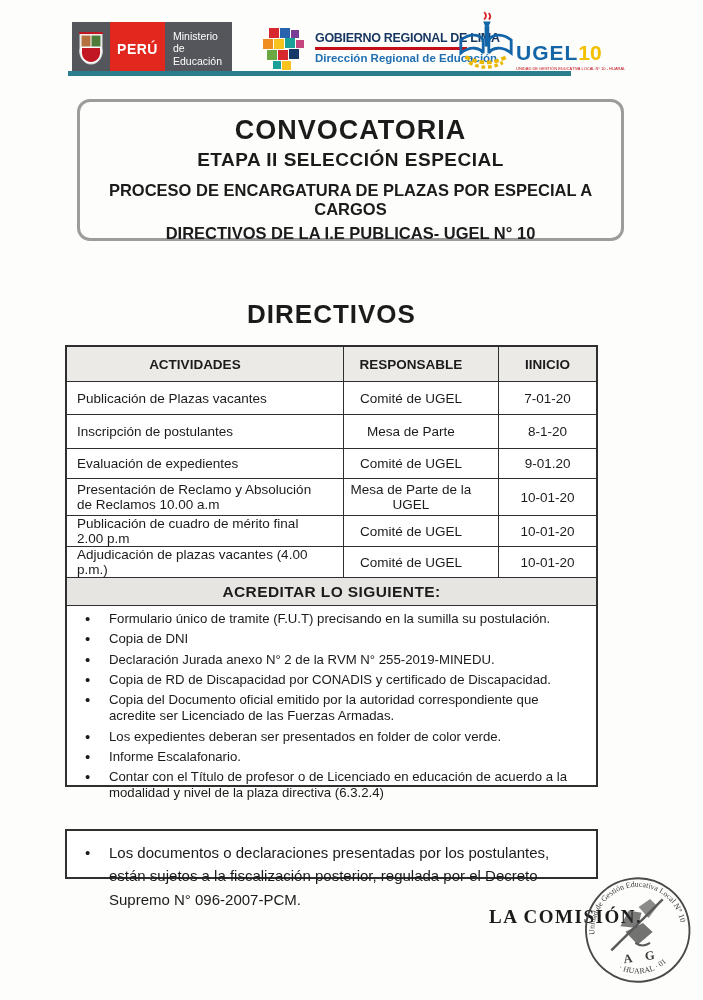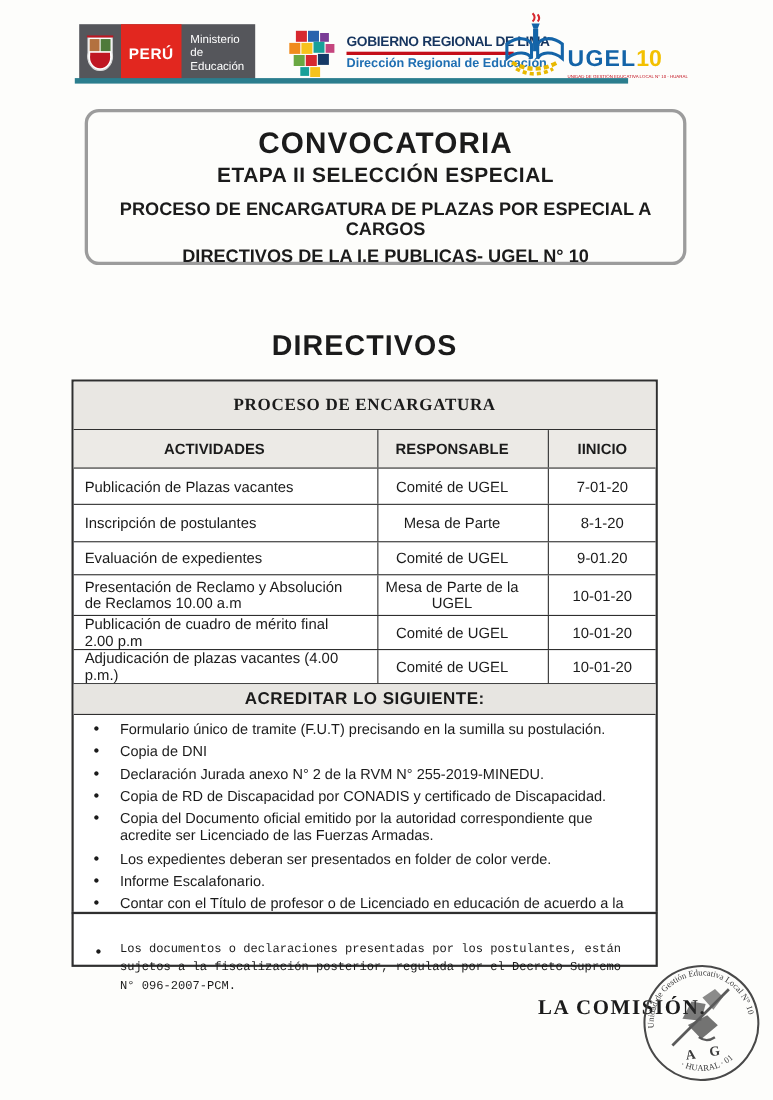--- a/index.html
+++ b/index.html
@@ -54,22 +54,22 @@
   .h32{height:32px}.h33{height:33px}.h29{height:29px}.h36{height:36px}.h30{height:30px}
   .acreditar{height:27px;background:#e7e5e1;display:flex;align-items:center;justify-content:center;
              font-weight:bold;font-size:15.5px;letter-spacing:.4px;border-bottom:1.5px solid #2f2f2f;}
   .bullets{padding:5px 18px 6px 12px;height:168px;box-sizing:content-box;}
   .bullets ul{margin:0;padding:0;list-style:none;}
   .bullets li{position:relative;padding-left:30px;font-size:13.2px;line-height:1.2;margin-bottom:4.5px;}
   .bullets li::before{content:"\2022";position:absolute;left:6px;top:-1px;font-size:15px;}
 
   .finalbox{position:absolute;left:65px;top:829px;width:533px;height:50px;border:2px solid #2f2f2f;
             box-sizing:border-box;background:#fff;}
-  .finalbox .note{position:relative;margin:24px 26px 0 12px;padding-left:30px;
-                  font-size:11px;line-height:1.55;font-family:Liberation Mono, monospace;}
+  .finalbox .note{position:relative;margin:10px 26px 0 12px;padding-left:30px;
+                  font-size:15px;line-height:1.55;}
   .finalbox .note::before{content:"\2022";position:absolute;left:6px;top:0;font-size:15px;}
 
   
   .signature{position:absolute;left:489px;top:906px;font-family:"Liberation Serif",serif;
              font-weight:bold;font-size:19px;letter-spacing:1.5px;}
   .stamp{position:absolute;left:580px;top:870px;transform:rotate(-8deg);opacity:.93;}
 </style>
 </head>
 <body>
 
@@ -143,21 +143,20 @@
   <div class="notice">
     <div class="notice-title">CONVOCATORIA</div>
     <div class="notice-sub">ETAPA II SELECCIÓN ESPECIAL</div>
     <div class="notice-l1">PROCESO  DE ENCARGATURA DE PLAZAS POR ESPECIAL  A CARGOS</div>
     <div class="notice-l2">DIRECTIVOS  DE   LA I.E PUBLICAS- UGEL N° 10</div>
   </div>
 
   <div class="cronograma">DIRECTIVOS</div>
 
   <div class="tablewrap">
-    <div class="t-head1">PROCESO DE ENCARGATURA</div>
 
     <div class="t-row t-head2">
       <div class="t-cell c1" style="justify-content:center;">ACTIVIDADES</div>
       <div class="t-cell c2">RESPONSABLE</div>
       <div class="t-cell c3">IINICIO</div>
     </div>
 
     <div class="t-row h32">
       <div class="t-cell c1">Publicación de Plazas vacantes</div>
       <div class="t-cell c2">Comité de UGEL</div>

